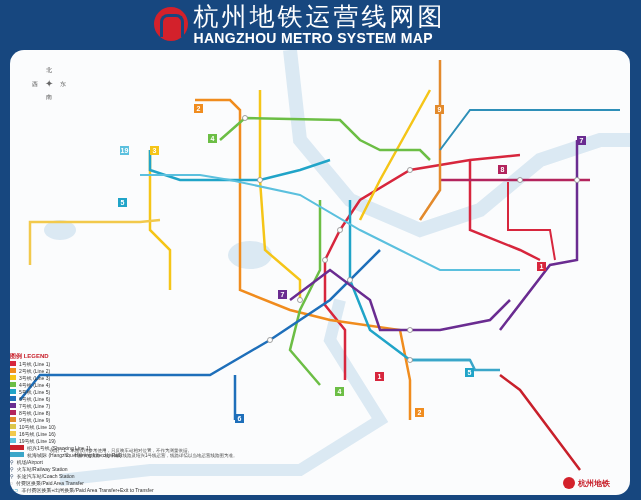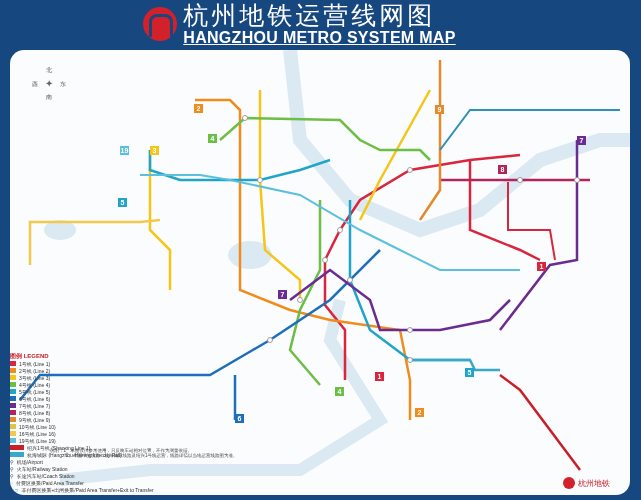--- a/index.html
+++ b/index.html
@@ -3,30 +3,30 @@
 <meta charset="utf-8">
 <style>
   html,body{margin:0;padding:0;}
   body{width:641px;height:500px;overflow:hidden;background:#14467e;font-family:"Liberation Sans","DejaVu Sans",sans-serif;position:relative;}
   .frame{position:absolute;left:0;top:0;width:641px;height:500px;background:#17477f;}
   .header{position:absolute;left:0;top:0;width:599px;height:48px;display:flex;align-items:center;justify-content:center;}
   .logo{width:34px;height:34px;border-radius:50%;background:#d3212b;position:relative;margin-right:6px;}
   .logo::after{content:"";position:absolute;left:6px;top:7px;width:18px;height:20px;border:3px solid #17477f;border-bottom:none;border-radius:8px 8px 0 0;}
   .titles{display:flex;flex-direction:column;align-items:flex-start;line-height:1;}
   .title-cn{color:#fff;font-size:25px;letter-spacing:3px;font-family:"DejaVu Sans",sans-serif;}
-  .title-en{color:#fff;font-size:16px;font-weight:bold;letter-spacing:0.3px;margin-top:2px;text-decoration:underline;}
+  .title-en{color:#fff;font-size:14px;font-weight:bold;letter-spacing:0.3px;margin-top:2px;}
   .map{position:absolute;left:10px;top:50px;width:620px;height:445px;background:#fbfcfd;border-radius:14px;overflow:hidden;}
   svg{position:absolute;left:0;top:0;}
   .compass{position:absolute;left:22px;top:16px;width:36px;height:36px;font-size:6px;color:#555;}
   .legend{position:absolute;left:0px;top:302px;width:220px;font-size:5px;color:#333;}
   .legend .row{display:flex;align-items:center;height:7px;}
   .legend .sw{width:6px;height:5px;margin-right:3px;}
   .legend .hd{font-size:6px;color:#c8202b;font-weight:bold;height:8px;}
   .notes{position:absolute;left:40px;top:398px;font-size:4.5px;color:#444;width:360px;}
-  .brand{position:absolute;right:20px;bottom:6px;display:flex;align-items:center;font-size:8px;color:#c8202b;font-weight:normal;}
+  .brand{position:absolute;right:20px;bottom:6px;display:flex;align-items:center;font-size:8px;color:#c8202b;font-weight:bold;}
   .brand .m{width:12px;height:12px;border-radius:50%;background:#d3212b;margin-right:3px;}
   .badge{position:absolute;width:9px;height:9px;font-size:7px;color:#fff;text-align:center;line-height:9px;font-weight:bold;}
 </style>
 </head>
 <body>
 
 <div class="frame"></div>
 
 <div class="header">
   <div class="logo"></div>

